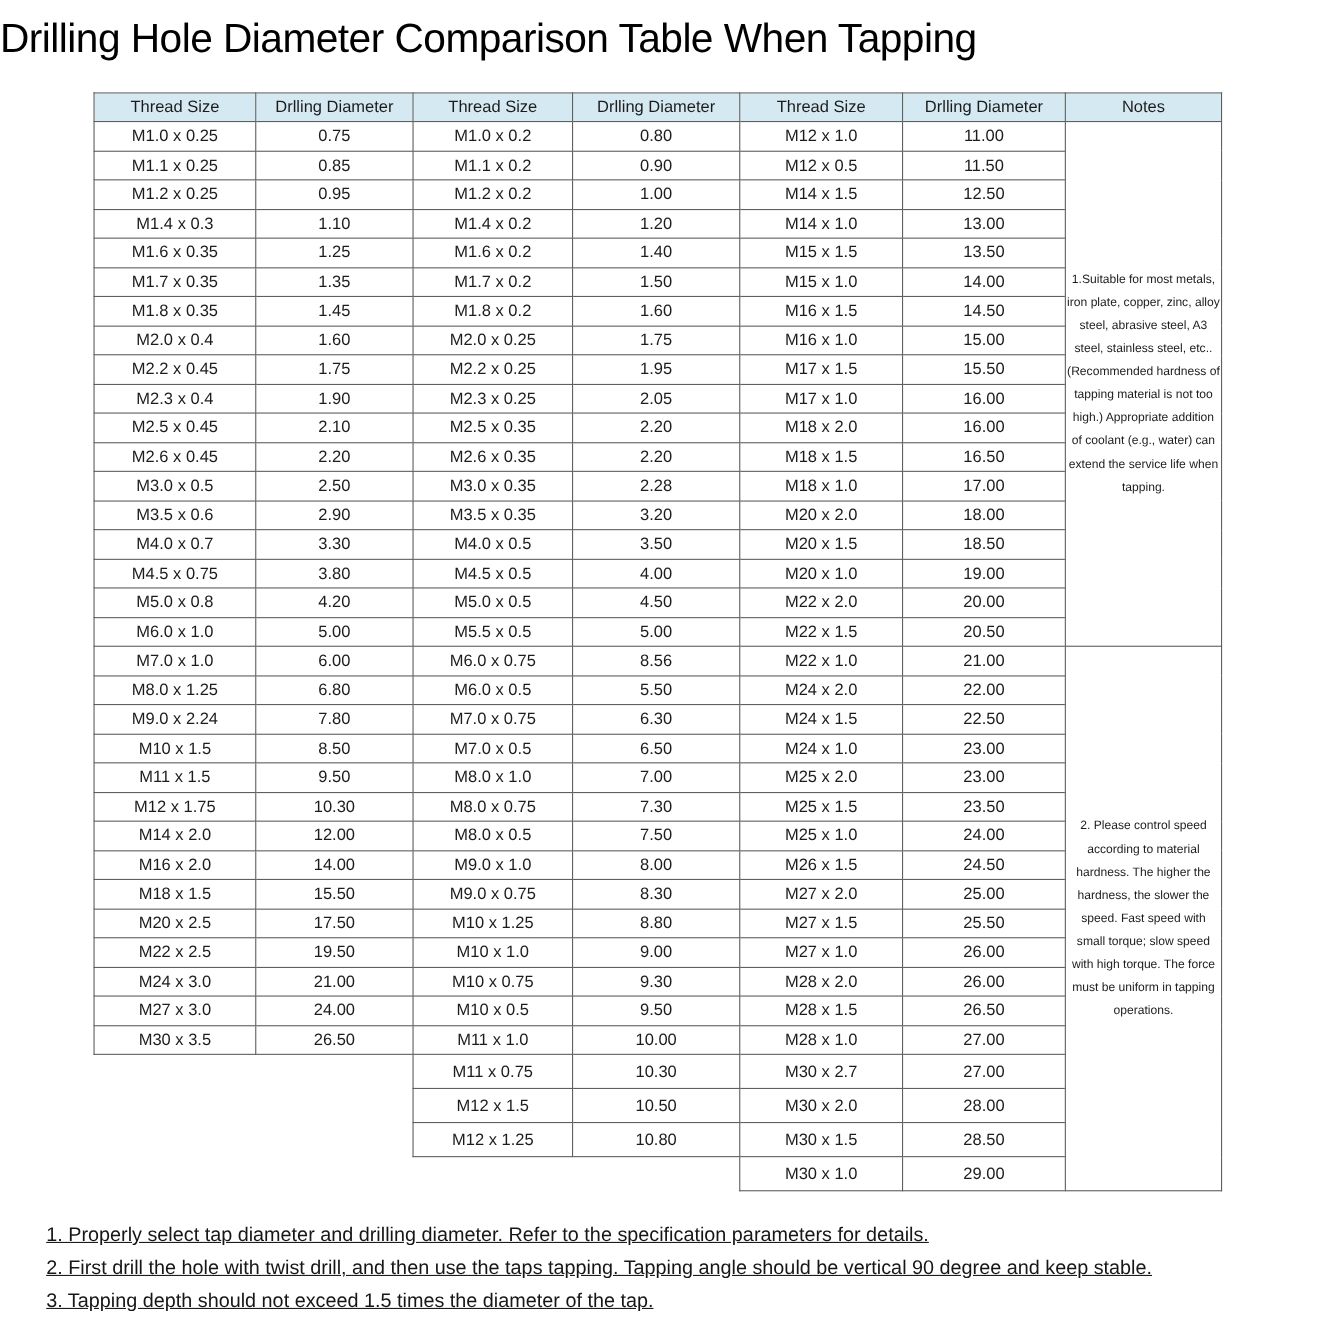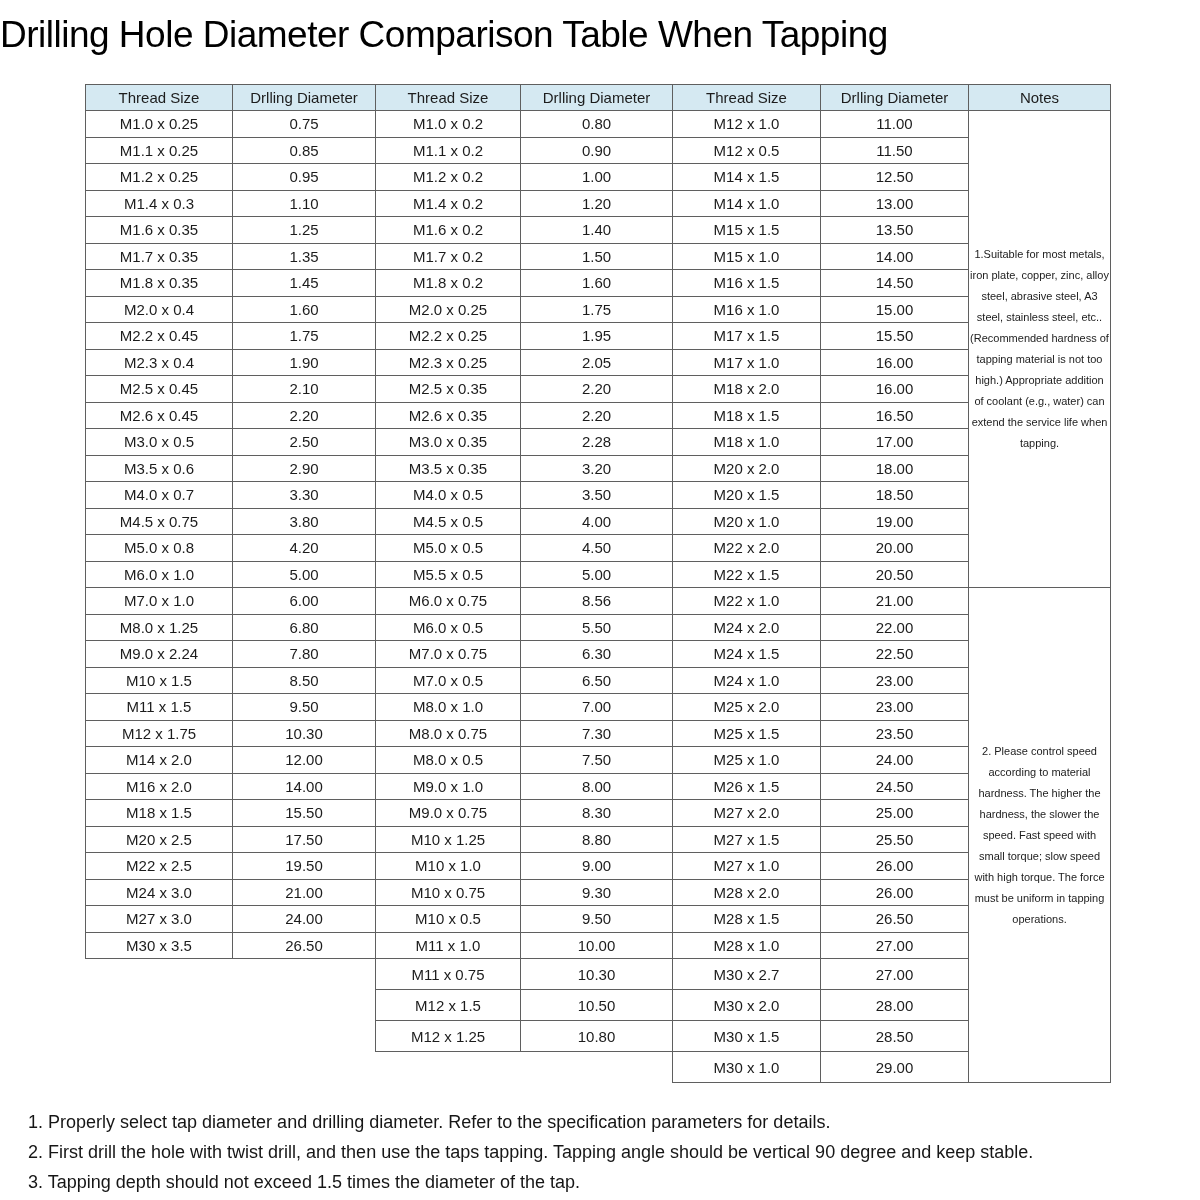--- a/index.html
+++ b/index.html
@@ -52,22 +52,23 @@
     background: #ffffff;
   }
   table.cmp td.notes {
     font-size: 11px;
     line-height: 21px;
     padding: 0 1px;
     text-align: center;
     vertical-align: middle;
   }
   .footer {
-    margin: 24px 0 0 28px;
+    margin: 24px 0 0 42px;
     width: 1150px;
+    text-decoration: underline;
   }
   .note-line {
     font-size: 18px;
     line-height: 30px;
     color: #161616;
     white-space: nowrap;
   }
   .note-line.indent { padding-left: 25px; }
 </style>
 </head>

